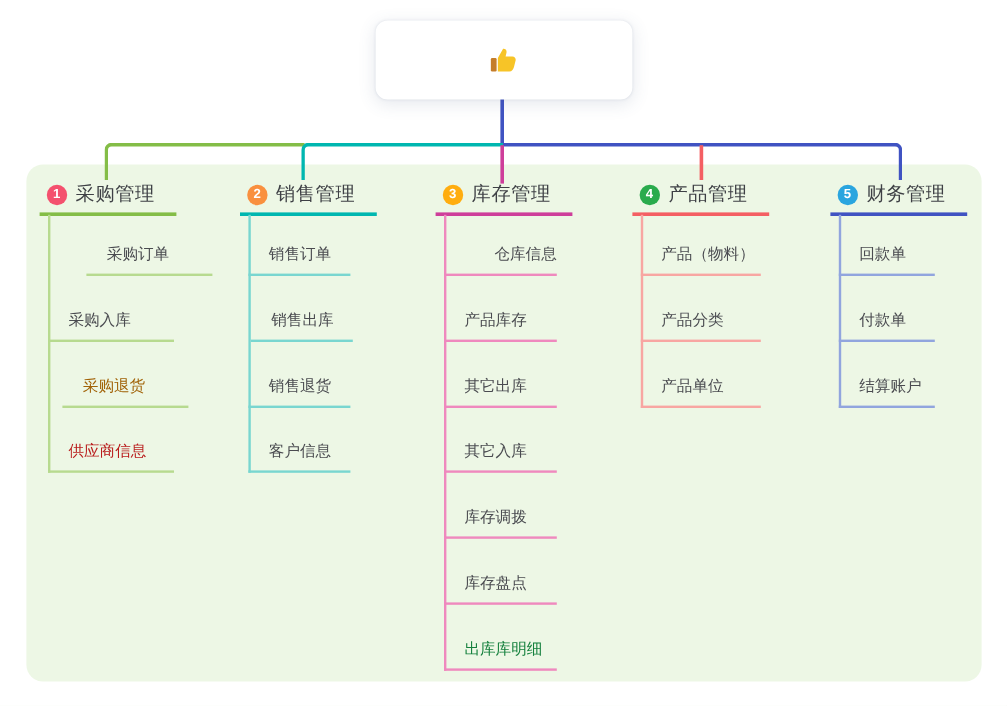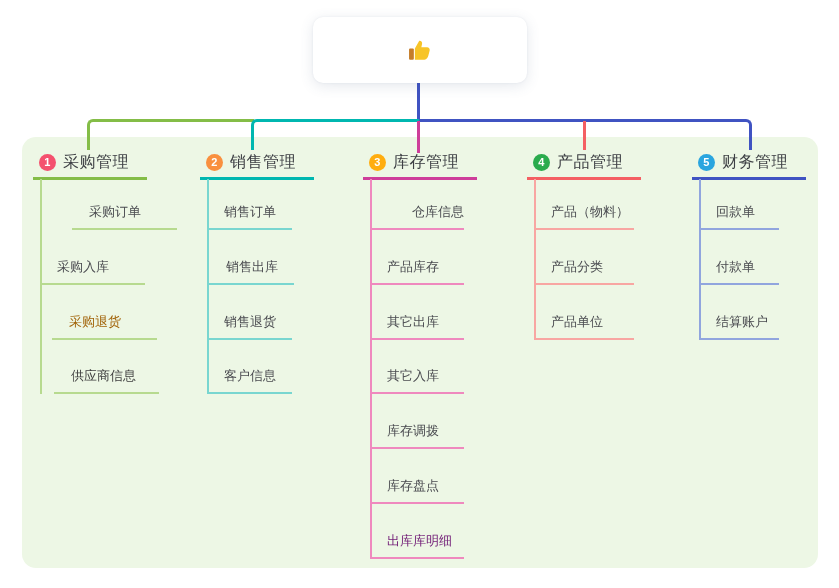--- a/index.html
+++ b/index.html
@@ -44,21 +44,21 @@
       <div class="line" style="left: 40px; top: 179px; width: 2px; height: 215.4px; background: rgb(183, 218, 143);"></div>
       <div class="child-topic" style="left: 40px; top: 194px; width: 105px; border-bottom-color: rgb(183, 218, 143); color: rgb(74, 75, 80); margin-left: 32px;">
         <span>采购订单</span>
       </div>
       <div class="child-topic" style="left: 40px; top: 248.8px; width: 105px; border-bottom-color: rgb(183, 218, 143); color: rgb(74, 75, 80);">
         <span>采购入库</span>
       </div>
       <div class="child-topic" style="left: 40px; top: 303.6px; width: 105px; border-bottom-color: rgb(183, 218, 143); color: #a16207; margin-left: 12px;">
         <span>采购退货</span>
       </div>
-      <div class="child-topic" style="left: 40px; top: 358.4px; width: 105px; border-bottom-color: rgb(183, 218, 143); color: #404040; margin-left: 14px;">
+      <div class="child-topic" style="left: 40px; top: 358.4px; width: 105px; border-bottom-color: rgb(183, 218, 143); color: #b91c1c;">
         <span>供应商信息</span>
       </div>
       <div class="branch-title" style="left: 200px; width: 114px; border-bottom-color: rgb(0, 183, 176); color: rgb(62, 64, 69);">
         <span class="badge" style="background: rgb(249, 144, 63);">2</span>
         <span>销售管理</span>
       </div>
       <div class="line" style="left: 207px; top: 179px; width: 2px; height: 215.4px; background: rgb(121, 214, 208);"></div>
       <div class="child-topic" style="left: 207px; top: 194px; width: 85px; border-bottom-color: rgb(121, 214, 208); color: rgb(74, 75, 80);">
         <span>销售订单</span>
       </div>
@@ -87,21 +87,21 @@
       </div>
       <div class="child-topic" style="left: 370px; top: 358.4px; width: 94px; border-bottom-color: rgb(239, 137, 190); color: rgb(74, 75, 80);">
         <span>其它入库</span>
       </div>
       <div class="child-topic" style="left: 370px; top: 413.2px; width: 94px; border-bottom-color: rgb(239, 137, 190); color: rgb(74, 75, 80);">
         <span>库存调拨</span>
       </div>
       <div class="child-topic" style="left: 370px; top: 468px; width: 94px; border-bottom-color: rgb(239, 137, 190); color: rgb(74, 75, 80);">
         <span>库存盘点</span>
       </div>
-      <div class="child-topic" style="left: 370px; top: 522.8px; width: 94px; border-bottom-color: rgb(239, 137, 190); color: #701a75;">
+      <div class="child-topic" style="left: 370px; top: 522.8px; width: 94px; border-bottom-color: rgb(239, 137, 190); color: #15803d;">
         <span>出库库明细</span>
       </div>
       <div class="branch-title" style="left: 527px; width: 114px; border-bottom-color: rgb(244, 95, 99); color: rgb(62, 64, 69);">
         <span class="badge" style="background: rgb(42, 171, 77);">4</span>
         <span>产品管理</span>
       </div>
       <div class="line" style="left: 534px; top: 179px; width: 2px; height: 160.6px; background: rgb(248, 166, 162);"></div>
       <div class="child-topic" style="left: 534px; top: 194px; width: 100px; border-bottom-color: rgb(248, 166, 162); color: rgb(74, 75, 80);">
         <span>产品（物料）</span>
       </div>

